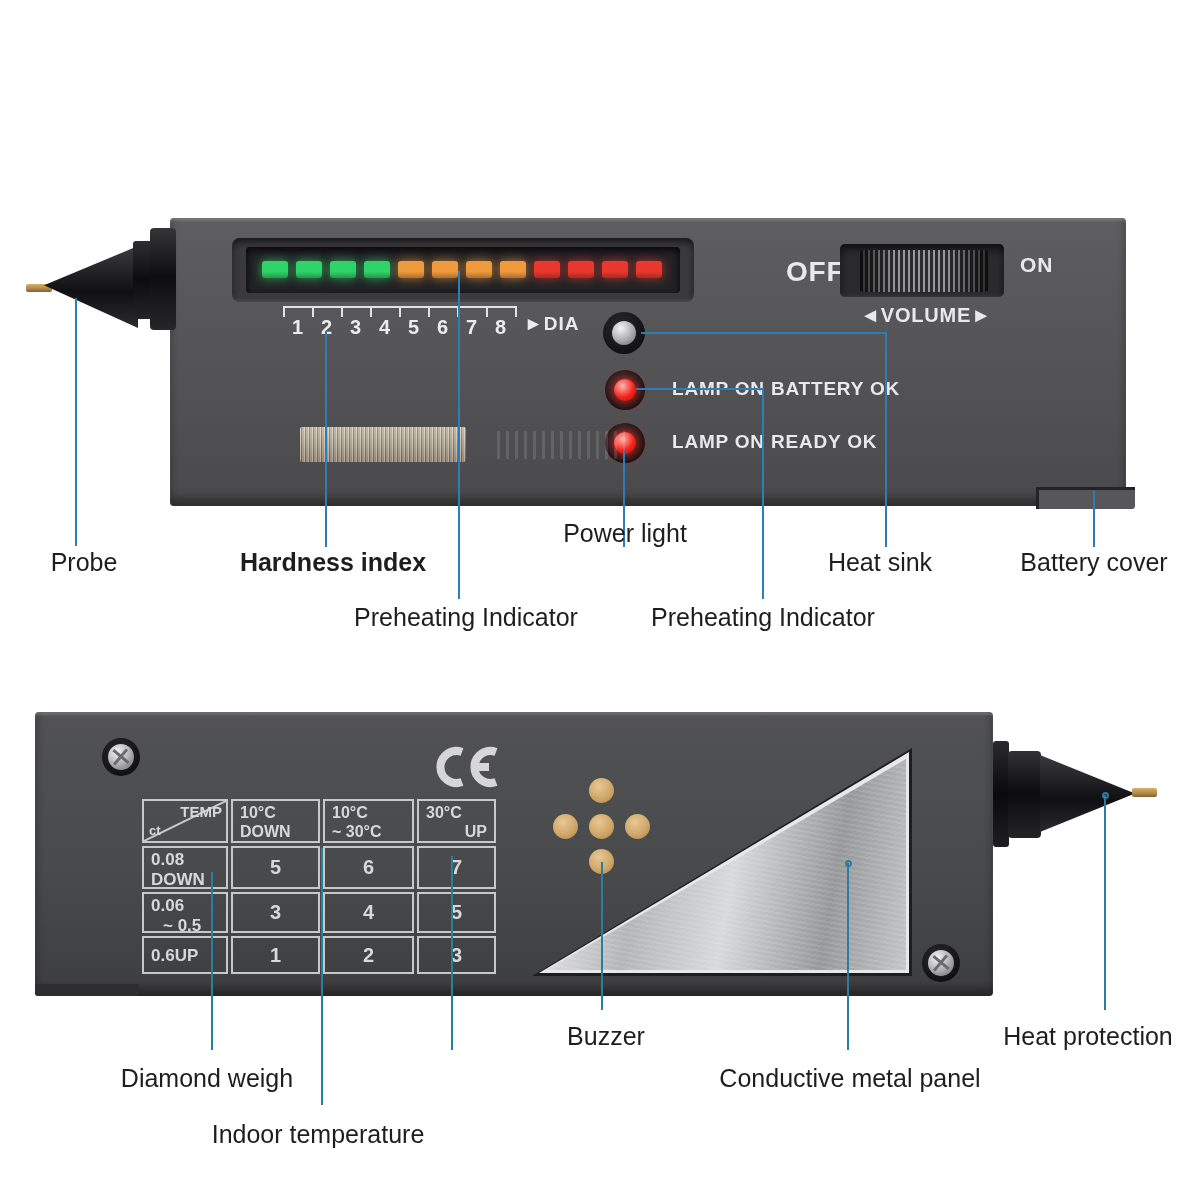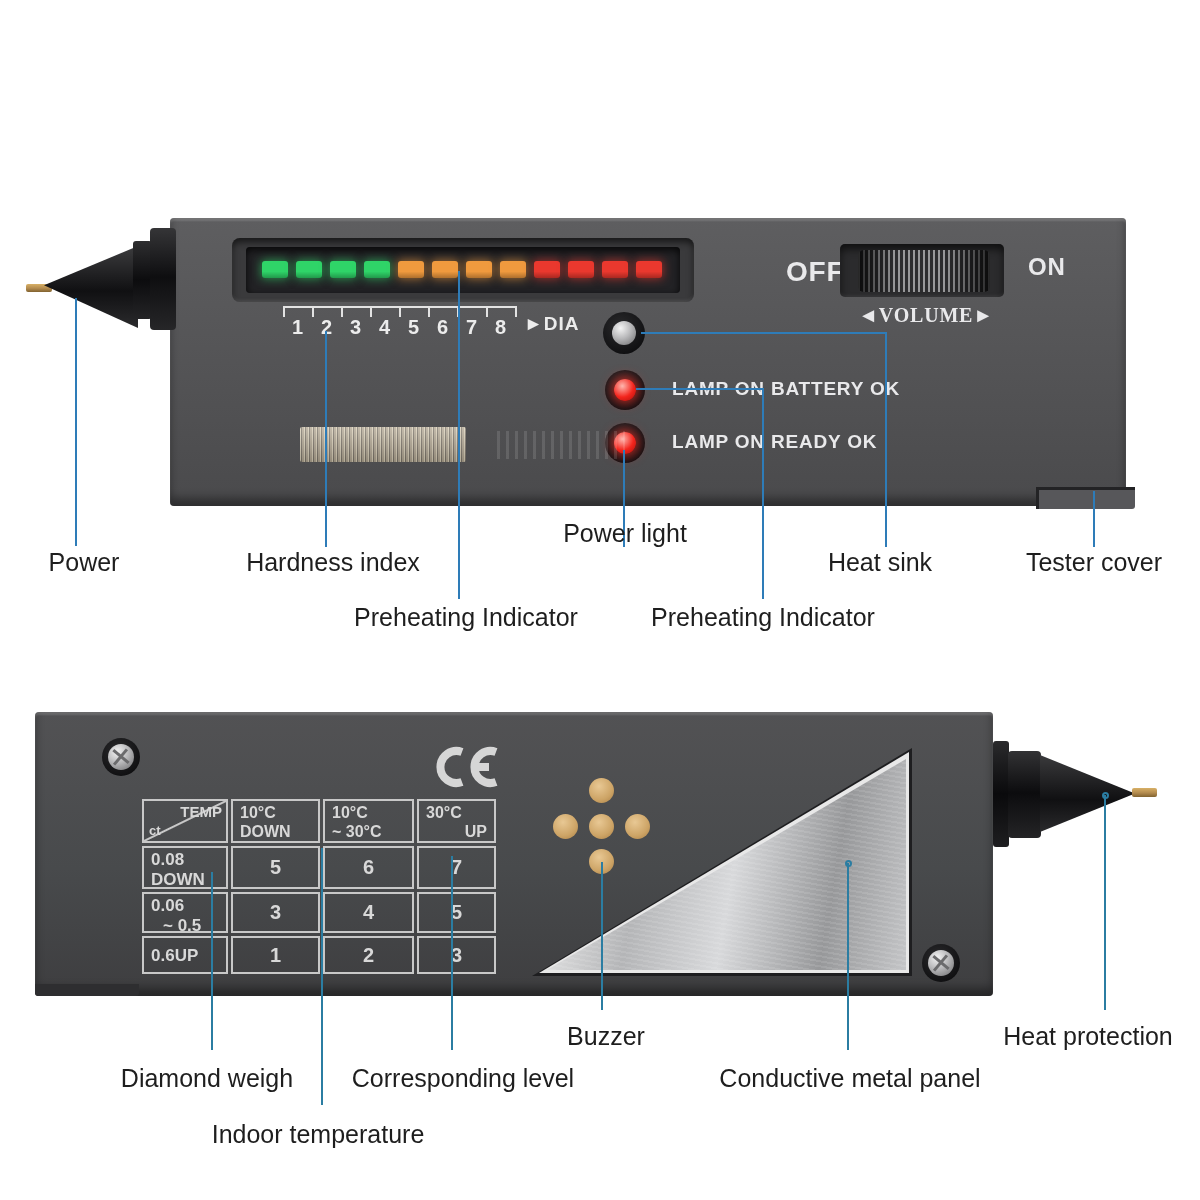--- a/index.html
+++ b/index.html
@@ -187,42 +187,42 @@
   <div class="red-dome" style="left:614px;top:379px;width:22px;height:22px;"></div>
   <div class="silk" style="left:672px;top:378px;font-size:19px;">LAMP ON BATTERY OK</div>
 
   <div class="recess" style="left:605px;top:423px;width:40px;height:40px;"></div>
   <div class="red-dome" style="left:614px;top:432px;width:22px;height:22px;"></div>
   <div class="silk" style="left:672px;top:431px;font-size:19px;">LAMP ON READY OK</div>
 
   <div class="silk" style="left:786px;top:256px;font-size:28px;">OFF</div>
   <div class="abs" id="vol-slot"></div>
   <div class="abs" id="vol-wheel"></div>
-  <div class="silk" style="left:1020px;top:253px;font-size:24px;margin-left:8px;">ON</div>
-  <div class="silk" style="left:853px;top:304px;width:146px;text-align:center;font-size:20px;font-family:Liberation Serif, serif;">◄VOLUME►</div>
+  <div class="silk" style="left:1020px;top:253px;font-size:21px;">ON</div>
+  <div class="silk" style="left:853px;top:304px;width:146px;text-align:center;font-size:20px;">◄VOLUME►</div>
 
   <div class="abs" id="heatsink"></div>
   <div class="abs" id="heatsink-ghost"></div>
   <div class="abs" id="battery-tab"></div>
 
   <div class="vline c-top" style="left:75px;top:298px;height:248px;"></div>
   <div class="vline c-top" style="left:325px;top:331px;height:216px;"></div>
   <div class="vline c-top" style="left:458px;top:271px;height:328px;"></div>
   <div class="vline c-top" style="left:623px;top:450px;height:97px;"></div>
   <div class="hline c-top" style="left:636px;top:388px;width:128px;"></div>
   <div class="vline c-top" style="left:762px;top:388px;height:211px;"></div>
   <div class="hline c-top" style="left:641px;top:332px;width:246px;"></div>
   <div class="vline c-top" style="left:885px;top:332px;height:215px;"></div>
   <div class="vline c-top" style="left:1093px;top:491px;height:56px;"></div>
 
-  <div class="callout" style="left:84px;top:548px;">Power</div>
-  <div class="callout" style="left:333px;top:548px;">Hardness index</div>
+  <div class="callout" style="left:84px;top:548px;">Probe</div>
+  <div class="callout" style="left:333px;top:548px;font-weight:bold;">Hardness index</div>
   <div class="callout" style="left:625px;top:519px;">Power light</div>
   <div class="callout" style="left:880px;top:548px;">Heat sink</div>
-  <div class="callout" style="left:1094px;top:548px;">Tester cover</div>
+  <div class="callout" style="left:1094px;top:548px;">Battery cover</div>
   <div class="callout" style="left:466px;top:603px;">Preheating Indicator</div>
   <div class="callout" style="left:763px;top:603px;">Preheating Indicator</div>
 
   <div class="device-body" id="back-body"></div>
   <div class="abs" id="back-lip"></div>
 
   <div class="recess" style="left:102px;top:738px;width:38px;height:38px;"></div>
   <div class="screw-head" style="left:108px;top:744px;width:26px;height:26px;">
     <div class="slot-h" style="left:3px;top:11px;width:20px;height:3px;transform:rotate(40deg);"></div>
     <div class="slot-v" style="left:11px;top:3px;width:3px;height:20px;transform:rotate(40deg);"></div>
@@ -301,17 +301,16 @@
   <div class="vline c-bot" style="left:451px;top:856px;height:194px;"></div>
   <div class="vline c-bot" style="left:601px;top:862px;height:148px;"></div>
   <div class="vline c-bot" style="left:847px;top:863px;height:187px;"></div>
   <div class="dotmark" style="left:845px;top:860px;"></div>
   <div class="vline c-bot" style="left:1104px;top:795px;height:215px;"></div>
   <div class="dotmark" style="left:1102px;top:792px;"></div>
 
   <div class="callout" style="left:606px;top:1022px;">Buzzer</div>
   <div class="callout" style="left:1088px;top:1022px;">Heat protection</div>
   <div class="callout" style="left:207px;top:1064px;">Diamond weigh</div>
-  <div class="callout" style="left:463px;top:1064px;">Corresponding level</div>
   <div class="callout" style="left:318px;top:1120px;">Indoor temperature</div>
   <div class="callout" style="left:850px;top:1064px;">Conductive metal panel</div>
 
 </div>
 
 </body></html>

